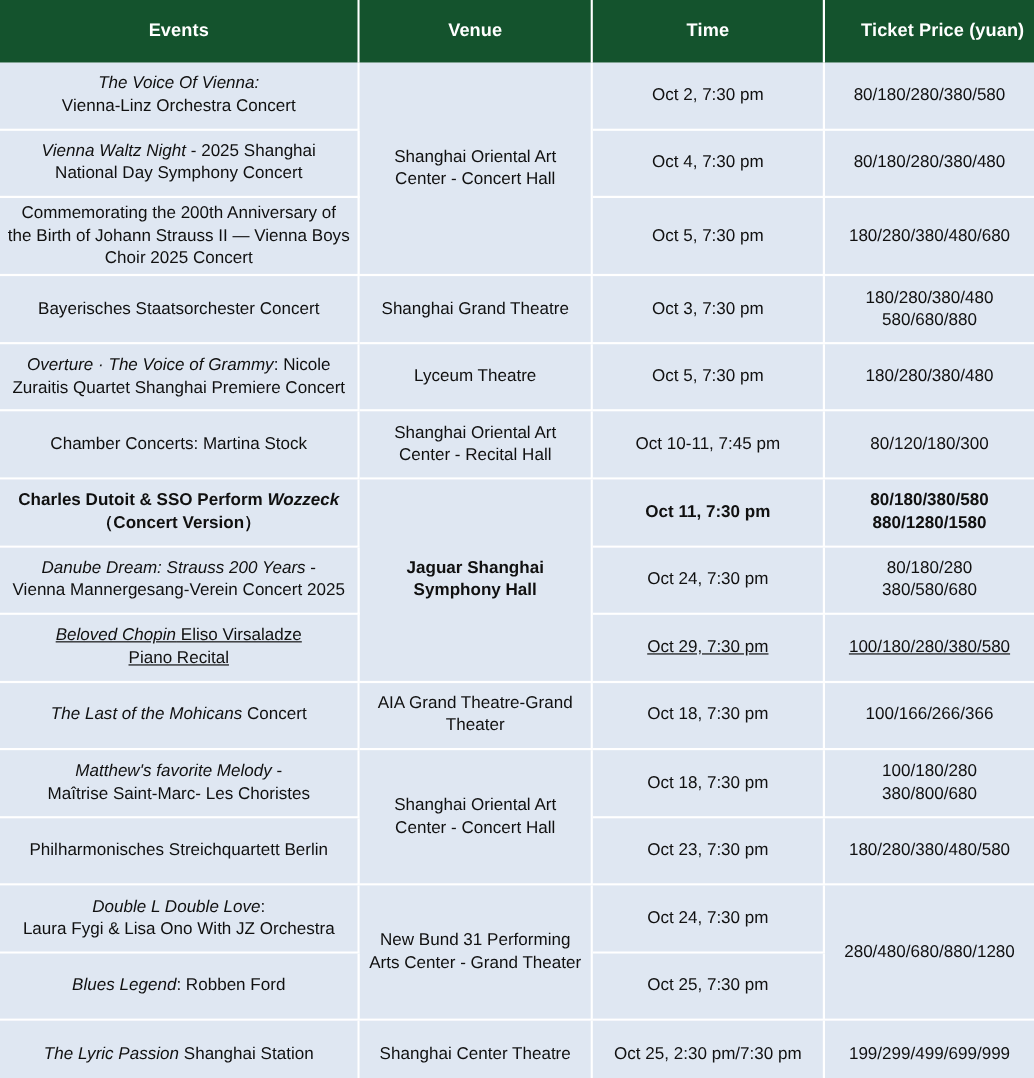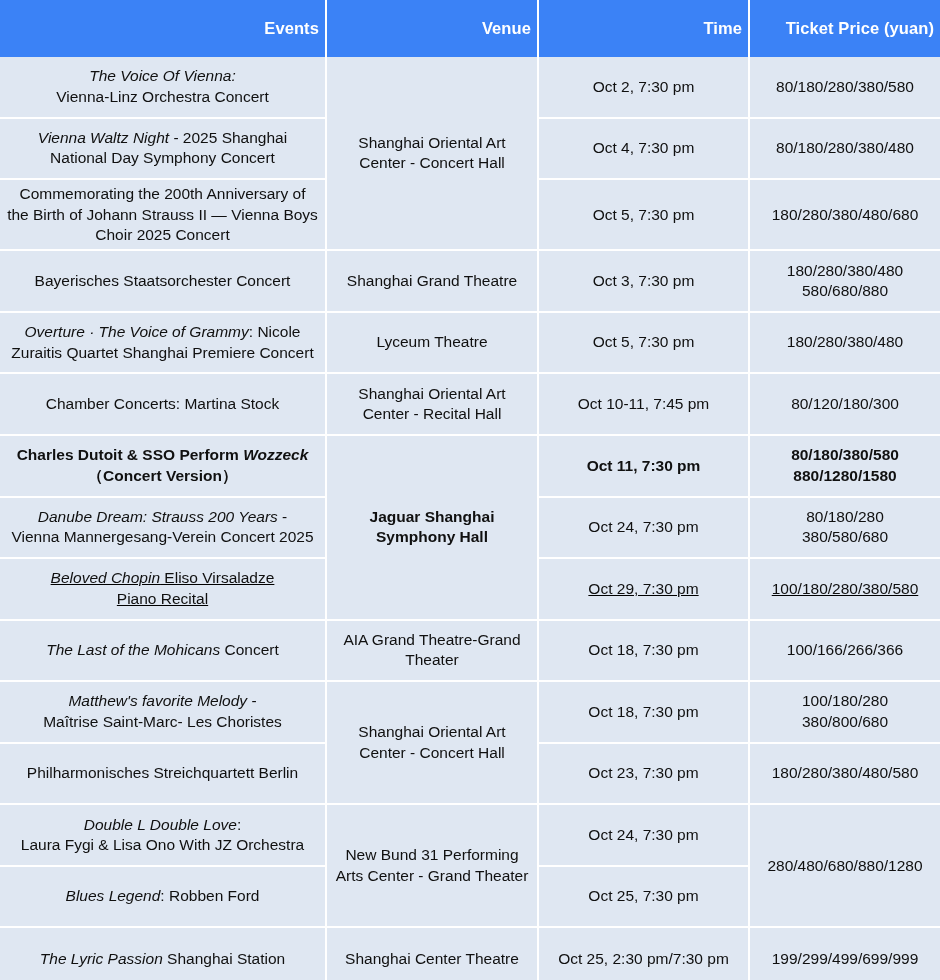--- a/index.html
+++ b/index.html
@@ -19,25 +19,25 @@
     border-spacing: 0;
     table-layout: fixed;
     background: #ffffff;
   }
   table.schedule col.c-events  { width: 327px; }
   table.schedule col.c-venue   { width: 212px; }
   table.schedule col.c-time    { width: 211px; }
   table.schedule col.c-price   { width: 190px; }
 
   thead th {
-    background: #3b82f6;
+    background: #14532d;
     color: #ffffff;
     font-size: 16.5px;
     font-weight: bold;
-    text-align: right;
+    text-align: center;
     vertical-align: middle;
     height: 57px;
     padding: 0 6px;
     border-right: 2px solid #ffffff;
     box-sizing: border-box;
     letter-spacing: 0.1px;
   }
   thead th.last { border-right: none; padding-left: 30px; }
 
   tbody td {

